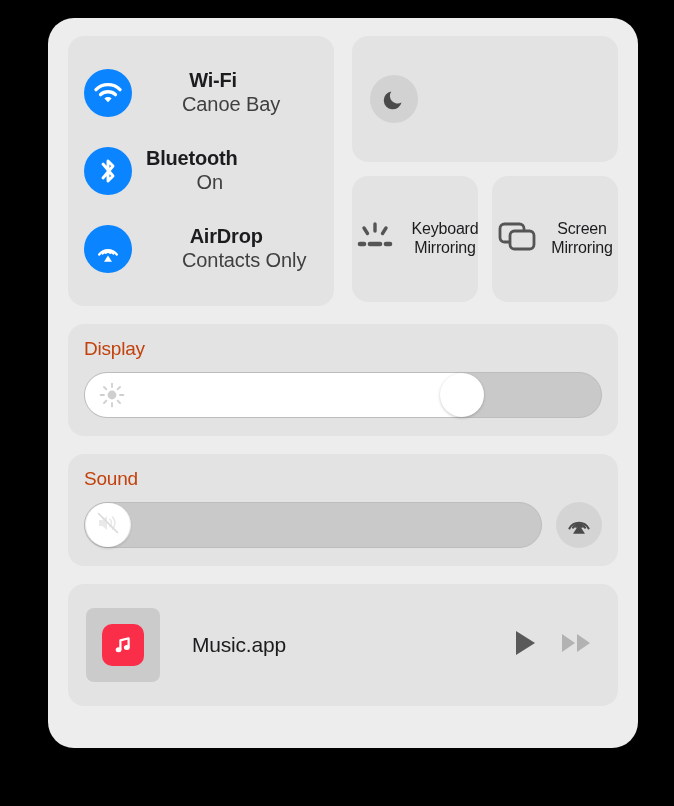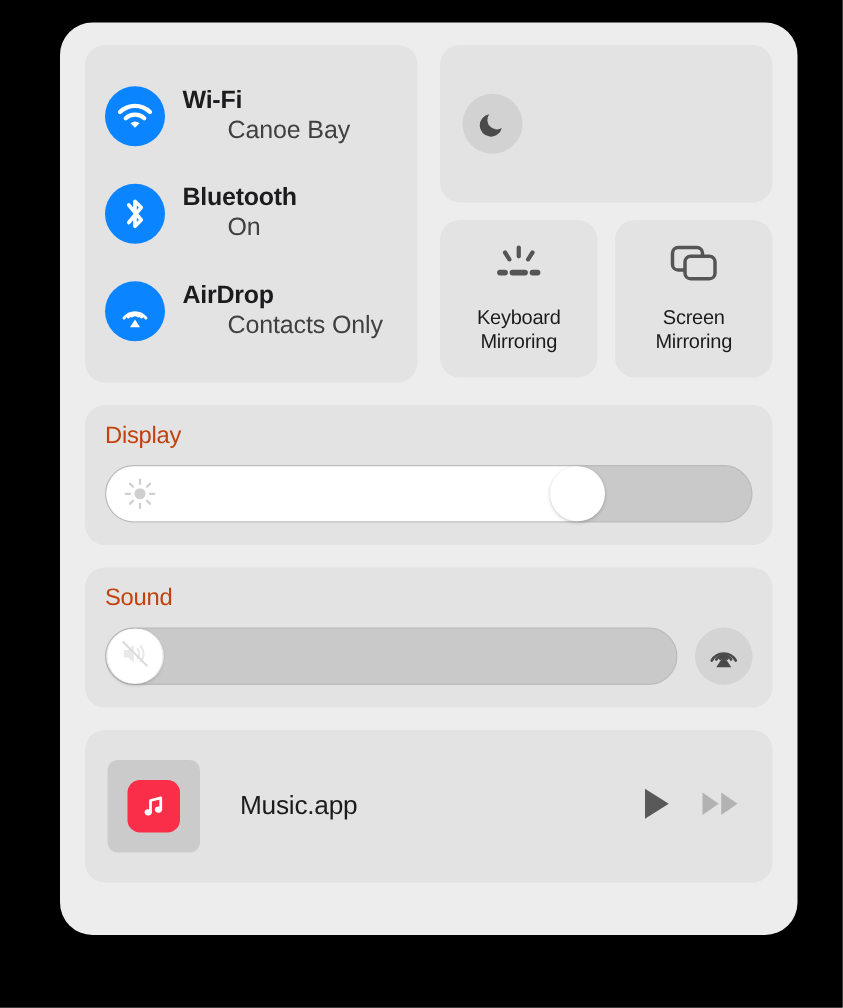--- a/index.html
+++ b/index.html
@@ -12,21 +12,21 @@
   .cc-panel {
     position: absolute;
     left: 48px; top: 18px;
     width: 590px; height: 730px;
     background: #ededed;
     border-radius: 26px;
     box-shadow: 0 10px 28px rgba(0,0,0,0.55);
     padding: 18px 20px;
   }
   .row-top { display: flex; gap: 18px; }
-  .col-left { width: 266px; }
+  .col-left { width: 266px; text-align: center; }
   .col-right { width: 266px; display: flex; flex-direction: column; gap: 14px; }
 
   .module {
     background: #e3e3e3;
     border-radius: 16px;
   }
 
   
   .conn { padding: 18px 16px; height: 270px; display: flex; flex-direction: column; justify-content: space-around; }
   .conn-item { display: flex; align-items: center; gap: 14px; height: 74px; }
@@ -46,21 +46,21 @@
     width: 48px; height: 48px; border-radius: 50%;
     background: #d2d2d2; flex: 0 0 48px;
     display: flex; align-items: center; justify-content: center;
   }
   .dnd-label { font-size: 20px; font-weight: bold; color: #1c1c1e; line-height: 1.2; letter-spacing: -0.2px; }
 
   
   .tiles { display: flex; gap: 14px; }
   .tile {
     width: 126px; height: 126px;
-    display: flex; flex-direction: column;
+    display: flex; flex-direction: row;
     align-items: center; justify-content: center;
     gap: 14px;
   }
   .tile-label { font-size: 16px; color: #1c1c1e; text-align: center; line-height: 1.18; letter-spacing: -0.2px; }
 
   
   .slider-mod { margin-top: 18px; padding: 14px 16px 18px 16px; }
   .slider-head { font-size: 19px; font-weight: normal; color: #c2410c; margin-bottom: 12px; letter-spacing: -0.2px; }
   .slider-row { display: flex; align-items: center; gap: 14px; }
   .slider-track {

